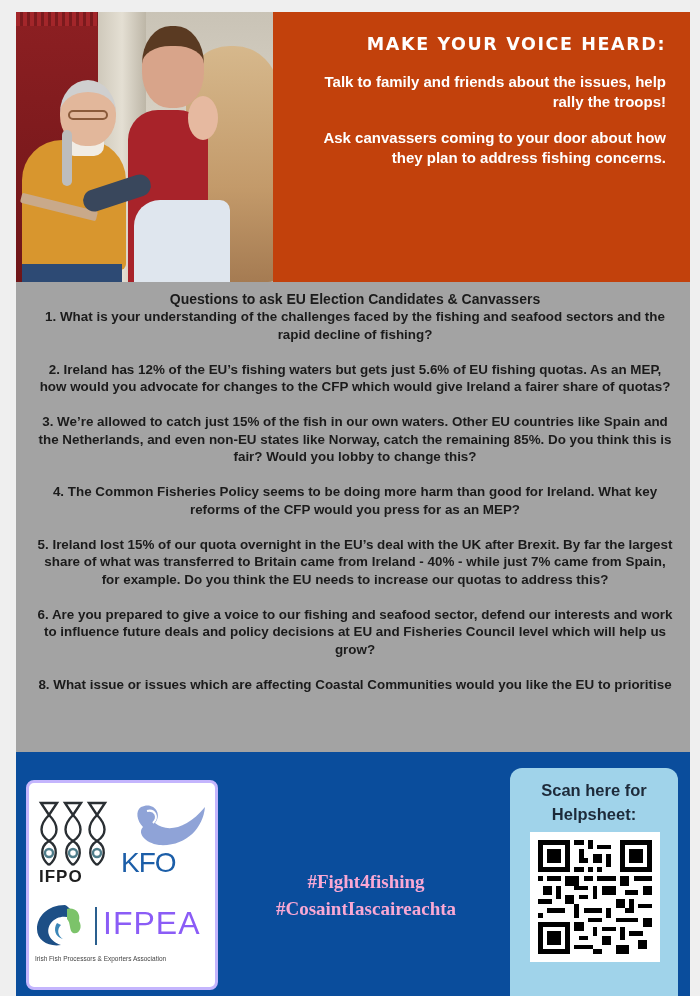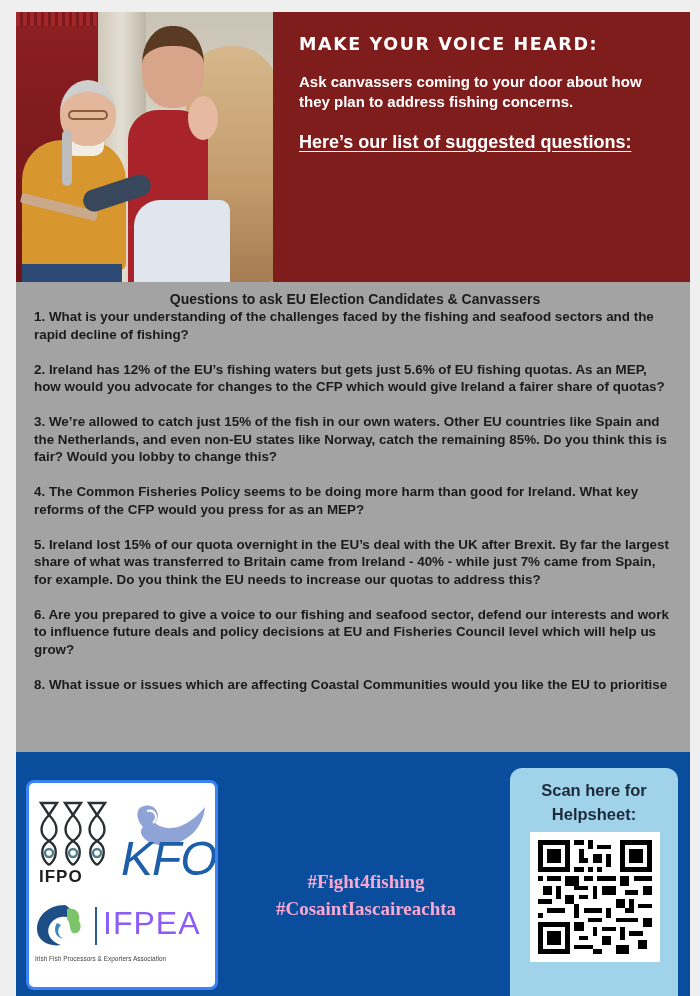--- a/index.html
+++ b/index.html
@@ -38,43 +38,43 @@
     background: #39475c; border-radius: 12px; transform: rotate(-18deg); }
   .photo .man-head { position: absolute; left: 126px; top: 14px; width: 62px; height: 82px;
     background: #d8a48a; border-radius: 46% 46% 44% 44%; border-top: 20px solid #5a3a22; box-sizing: border-box; }
   .photo .girl-hair { position: absolute; left: 170px; top: 34px; width: 92px; height: 236px;
     background: linear-gradient(180deg, #d6b88c 0%, #c39a6a 60%, #a57b52 100%); border-radius: 44px 44px 10px 10px; }
   .photo .girl-face { position: absolute; left: 172px; top: 84px; width: 30px; height: 44px;
     background: #e6b9a0; border-radius: 50%; }
   .photo .girl-sweater { position: absolute; left: 118px; top: 188px; width: 96px; height: 82px;
     background: #dfe6ee; border-radius: 26px 10px 0 0; }
 
-  .voice { flex: 1; background: #7f1d1d; color: #fff; padding: 22px 24px 0 26px; box-sizing: border-box; }
+  .voice { flex: 1; background: #c2410c; color: #fff; padding: 22px 24px 0 26px; box-sizing: border-box; text-align: right; }
   .voice h1 { margin: 0 0 18px 0; font-family: "DejaVu Sans", sans-serif; font-weight: bold;
     font-size: 17.5px; letter-spacing: 1.6px; white-space: nowrap; }
   .voice p { margin: 0 0 16px 0; font-weight: bold; font-size: 15px; line-height: 20px; }
   .voice .cta { display: block; margin-top: 20px; font-size: 18px; font-weight: bold; color: #fff;
     text-decoration: underline; text-underline-offset: 3px; white-space: nowrap; }
 
   
   .questions { position: absolute; left: 0; top: 270px; width: 674px; height: 470px;
     background: #a3a3a3; color: #1b1b1b; box-sizing: border-box; padding: 8px 14px 0 18px; font-size: 13.4px; line-height: 17.5px; }
   .questions .qtitle { text-align: center; font-weight: bold; font-size: 14px; margin: 0; line-height: 18px; }
   .questions .intro { margin: 0 0 17.5px 0; font-weight: bold; }
-  .questions ol { list-style: none; margin: 0; padding: 0; }
+  .questions ol { list-style: none; margin: 0; padding: 0; text-align: center; }
   .questions li { margin: 0 0 17.5px 0; font-weight: bold; }
 
   
   .footer { position: absolute; left: 0; top: 740px; width: 674px; height: 244px; background: #0a4d9c; }
   .logos { position: absolute; left: 10px; top: 28px; width: 192px; height: 210px; background: #fff;
-    border: 3px solid #3b82f6; border-radius: 8px; box-sizing: border-box; overflow: hidden; }
+    border: 3px solid #c4b5fd; border-radius: 8px; box-sizing: border-box; overflow: hidden; }
   .ifpo-fish { position: absolute; left: 8px; top: 18px; width: 76px; height: 66px; }
   .ifpo-label { position: absolute; left: 10px; top: 84px; font-weight: bold; font-size: 17px; letter-spacing: 1px; color: #1e1e1e; }
   .kfo-fish { position: absolute; left: 104px; top: 16px; width: 78px; height: 52px; }
-  .kfo-label { position: absolute; left: 92px; top: 48px; font-style: italic; font-size: 48px; color: #1c5ea8; letter-spacing: -1px; }
+  .kfo-label { position: absolute; left: 92px; top: 64px; font-size: 28px; color: #1c5ea8; letter-spacing: -1px; }
   .ifpea-wave { position: absolute; left: 6px; top: 118px; width: 52px; height: 48px; }
   .ifpea-bar { position: absolute; left: 66px; top: 124px; width: 1.5px; height: 38px; background: #2a5f8e; }
   .ifpea-label { position: absolute; left: 74px; top: 122px; font-size: 32px; color: #8b5cf6; letter-spacing: 1px; }
   .ifpea-sub { position: absolute; left: 6px; top: 172px; font-size: 6.5px; color: #444; white-space: nowrap; }
 
   .tags { position: absolute; left: 200px; top: 102px; width: 300px; text-align: center; color: #f9a8d4;
     font-family: Liberation Serif, serif; font-weight: bold; font-size: 19px; line-height: 27px; margin-top: 14px; }
 
   .scan { position: absolute; left: 494px; top: 16px; width: 168px; height: 282px; background: #a0d3ea;
     border-radius: 12px; text-align: center; }
@@ -101,22 +101,22 @@
       <div class="glasses"></div>
       <div class="braid"></div>
       <div class="clipboard"></div>
       <div class="man-sleeve"></div>
       <div class="jeans"></div>
       <div class="girl-sweater"></div>
       <div class="girl-face"></div>
     </div>
     <div class="voice">
       <h1>MAKE YOUR VOICE HEARD:</h1>
+      <p>Talk to family and friends about the issues, help rally the troops!</p>
       <p>Ask canvassers coming to your door about how they plan to address fishing concerns.</p>
-      <span class="cta">Here’s our list of suggested questions:</span>
     </div>
   </div>
 
   <div class="questions">
     <p class="qtitle">Questions to ask EU Election Candidates &amp; Canvassers</p>
     <ol>
       <li>1. What is your understanding of the challenges faced by the fishing and seafood sectors and the rapid decline of fishing?</li>
       <li>2. Ireland has 12% of the EU’s fishing waters but gets just 5.6% of EU fishing quotas. As an MEP, how would you advocate for changes to the CFP which would give Ireland a fairer share of quotas?</li>
       <li>3. We’re allowed to catch just 15% of the fish in our own waters. Other EU countries like Spain and the Netherlands, and even non-EU states like Norway, catch the remaining 85%. Do you think this is fair? Would you lobby to change this?</li>
       <li>4. The Common Fisheries Policy seems to be doing more harm than good for Ireland. What key reforms of the CFP would you press for as an MEP?</li>

